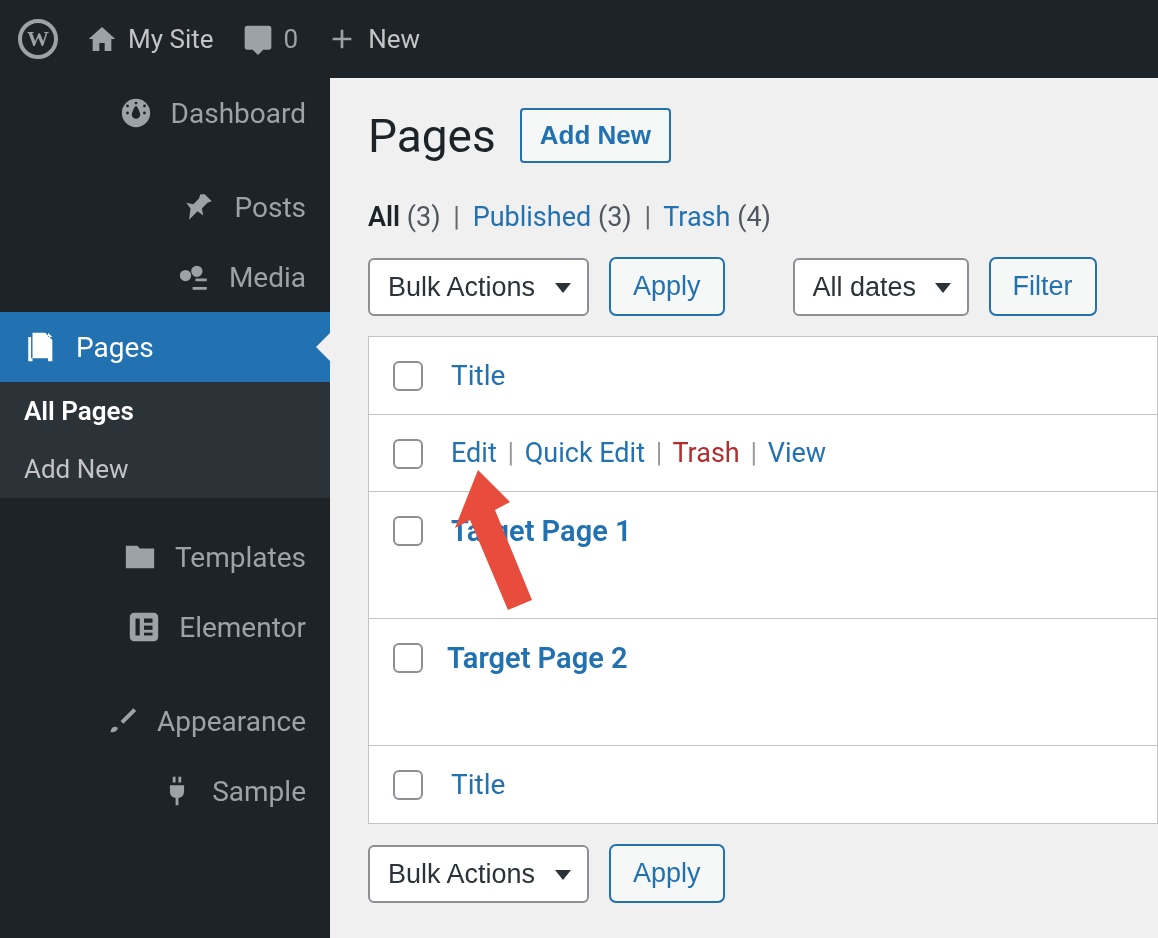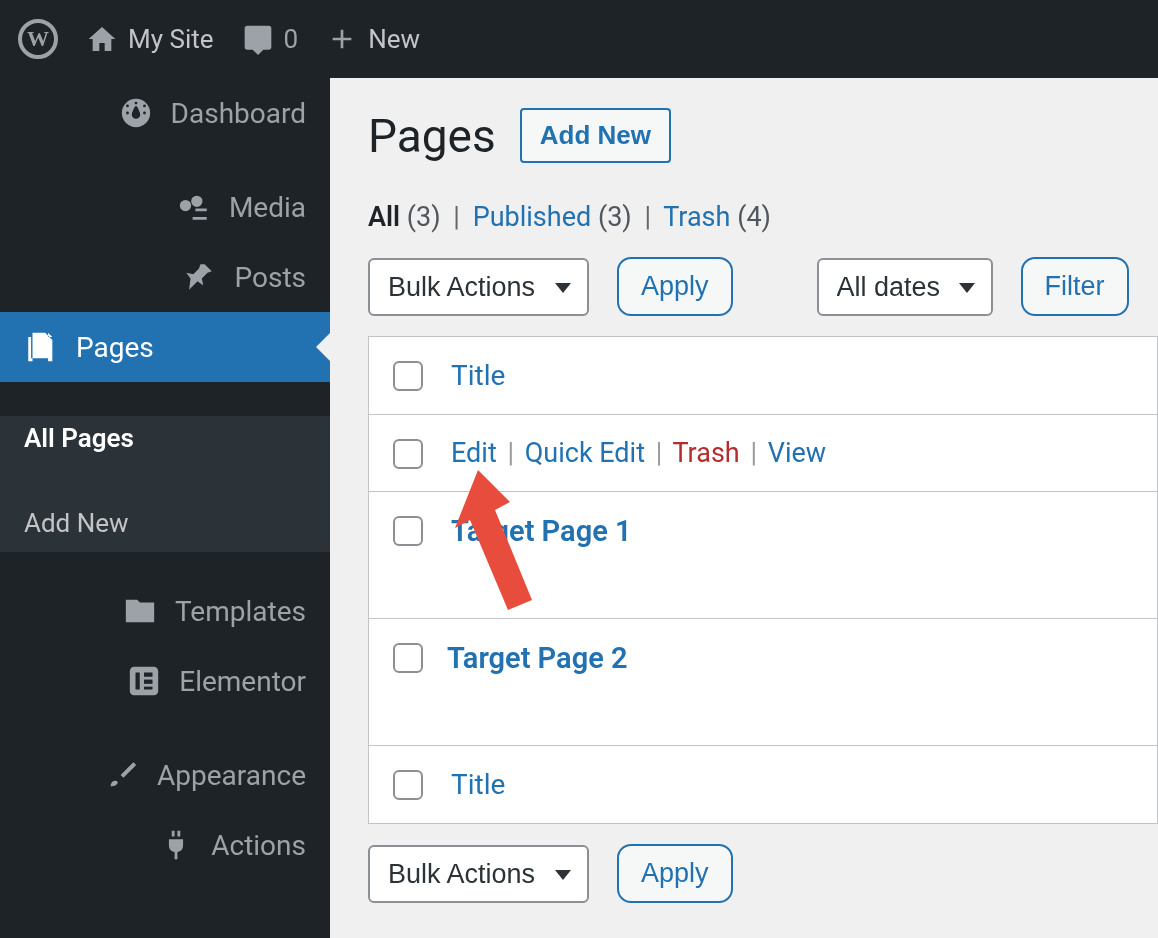--- a/index.html
+++ b/index.html
@@ -18,42 +18,42 @@
     .main { flex: 1; padding: 30px 0 0 38px; color: #1d2327; }
 
     
     .menu-item { display: flex; align-items: center; gap: 18px; padding: 18px 24px; font-size: 28px; color: #f0f0f1; cursor: pointer; }
     .menu-item.dim { color: #9ca2a7; justify-content: flex-end; }
     .menu-item svg { fill: #9ca2a7; width: 34px; height: 34px; flex-shrink: 0; }
     .menu-item.active { background: #2271b1; color: #fff; position: relative; font-weight: 400; }
     .menu-item.active svg { fill: #fff; }
     .menu-item.active::after { content:''; position:absolute; right:0; top:50%; transform:translateY(-50%); border-top: 14px solid transparent; border-bottom:14px solid transparent; border-right:14px solid #f0f0f1; }
     .submenu { background: #2c3338; }
-    .submenu-item { padding: 7px 24px 14px 24px; font-size: 26px; cursor: pointer; color: #c3c4c7; margin-top: 34px; }
+    .submenu-item { padding: 14px 24px 14px 24px; font-size: 26px; cursor: pointer; color: #c3c4c7; }
     .submenu-item.current { color:#fff; font-weight: 600; }
     .menu-separator { height: 24px; }
 
     
     .page-header { display: flex; align-items: center; gap: 24px; margin-bottom: 38px; }
     .page-title { font-size: 46px; font-weight: 400; color: #1d2327; }
     .add-new-btn { border: 2px solid #2271b1; color: #2271b1; background: #f6f7f7; font-size: 26px; font-weight: 600; padding: 10px 18px; border-radius: 4px; cursor: pointer; }
 
     
     .subsubsub { font-size: 27px; margin-bottom: 24px; }
     .subsubsub a { color: #2271b1; text-decoration: none; cursor: pointer; }
     .subsubsub .current { color: #1d2327; font-weight: 600; }
     .subsubsub .count { color: #50575e; font-weight: 400; }
     .subsubsub .sep { color: #666; margin: 0 6px; }
 
     
-    .tablenav { display: flex; gap: 28px; align-items: center; margin-bottom: 20px; }
+    .tablenav { display: flex; gap: 20px; align-items: center; margin-bottom: 20px; }
     .select-box { position: relative; }
     .select-box select { appearance:none; -webkit-appearance:none; border:2px solid #8c8f94; border-radius:6px; background:#fff; padding: 12px 50px 12px 18px; font-size: 27px; color:#2c3338; cursor:pointer; }
     .select-box::after { content:''; position:absolute; right:18px; top:50%; transform:translateY(-40%); border-left:8px solid transparent; border-right:8px solid transparent; border-top:10px solid #2c3338; pointer-events:none; }
-    .btn { border:2px solid #2271b1; color:#2271b1; background:#f6f7f7; font-size:27px; padding: 12px 22px; border-radius:14px; cursor:pointer; }
+    .btn { border:2px solid #2271b1; color:#2271b1; background:#f6f7f7; font-size:27px; padding: 12px 22px; border-radius:7px; cursor:pointer; }
 
     
     .wp-list { border:1px solid #c3c4c7; background:#fff; }
     .row { display:flex; align-items:flex-start; padding: 22px 24px; border-bottom:1px solid #c3c4c7; gap: 28px; }
     .row:last-child { border-bottom:none; }
     .check-col { flex-shrink:0; padding-top:2px; }
     .checkbox { width:30px; height:30px; border:2px solid #8c8f94; border-radius:6px; background:#fff; cursor:pointer; }
     .title-col { flex:1; }
     .col-header a { color:#2271b1; font-size:28px; font-weight:400; text-decoration:none; cursor:pointer; }
     .row-title { color:#2271b1; font-size:29px; font-weight:600; text-decoration:none; cursor:pointer; display:inline-block; margin-bottom:8px; }
@@ -96,29 +96,29 @@
   <div class="sidebar">
     <div class="menu-item dim">
       <svg viewBox="0 0 24 24">
           <path d="M12 2a10 10 0 00-10 10 10 10 0 0020 0A10 10 0 0012 2zm1 3a1 1 0 11-2 0 1 1 0 012 0zm-6 7a1 1 0 11-2 0 1 1 0 012 0zm12 0a1 1 0 11-2 0 1 1 0 012 0zM7 7a1 1 0 11-2 0 1 1 0 012 0zm12 0a1 1 0 11-2 0 1 1 0 012 0zm-7 9a3 3 0 01-3-3c0-1.1 2-6 3-6s3 4.9 3 6a3 3 0 01-3 3z"></path>
         </svg>
       <span>Dashboard</span>
     </div>
     <div class="menu-separator"></div>
     <div class="menu-item dim">
       <svg viewBox="0 0 24 24">
+          <path d="M16 3l5 5-3 1-4 4 1 5-4-3-6 6 1-8-3-4 5 1 4-4 1-3z"></path>
+        </svg>
+      <span>Posts</span>
+    </div>
+    <div class="menu-item dim">
+      <svg viewBox="0 0 24 24">
           <path d="M14 4a4 4 0 100 8 4 4 0 000-8zm-8 3a4 4 0 100 8 4 4 0 000-8zm7 6h8v2h-8v-2zm-2 6h10v2H11v-2z"></path>
         </svg>
       <span>Media</span>
-    </div>
-    <div class="menu-item dim">
-      <svg viewBox="0 0 24 24">
-          <path d="M16 3l5 5-3 1-4 4 1 5-4-3-6 6 1-8-3-4 5 1 4-4 1-3z"></path>
-        </svg>
-      <span>Posts</span>
     </div>
     <div class="menu-item active">
       <svg viewBox="0 0 24 24">
           <path d="M6 2h9l5 5v15H6V2zm11 0v3h3M3 5v17h14v-2H5V5H3z"></path>
         </svg>
       <span>Pages</span>
     </div>
     <div class="submenu">
       <div class="submenu-item current">All Pages</div>
       <div class="submenu-item">Add New</div>
@@ -144,21 +144,21 @@
     <div class="menu-item dim">
       <svg viewBox="0 0 24 24">
           <path d="M7 16c-2 0-3 2-3 4 3 0 5-1 5-3a2 2 0 00-2-1zm13-13l-9 9 2 2 9-9-2-2z"></path>
         </svg>
       <span>Appearance</span>
     </div>
     <div class="menu-item dim">
       <svg viewBox="0 0 24 24">
           <path d="M9 2h2v4H9zm4 0h2v4h-2zM7 8h10v4a5 5 0 01-4 5v5h-2v-5a5 5 0 01-4-5V8z"></path>
         </svg>
-      <span>Actions</span>
+      <span>Sample</span>
     </div>
   </div>
 
   <div class="main" style="position:relative;">
     <div class="page-header">
       <h1 class="page-title">Pages</h1>
       <button class="add-new-btn">Add New</button>
     </div>
 
     <div class="subsubsub">

